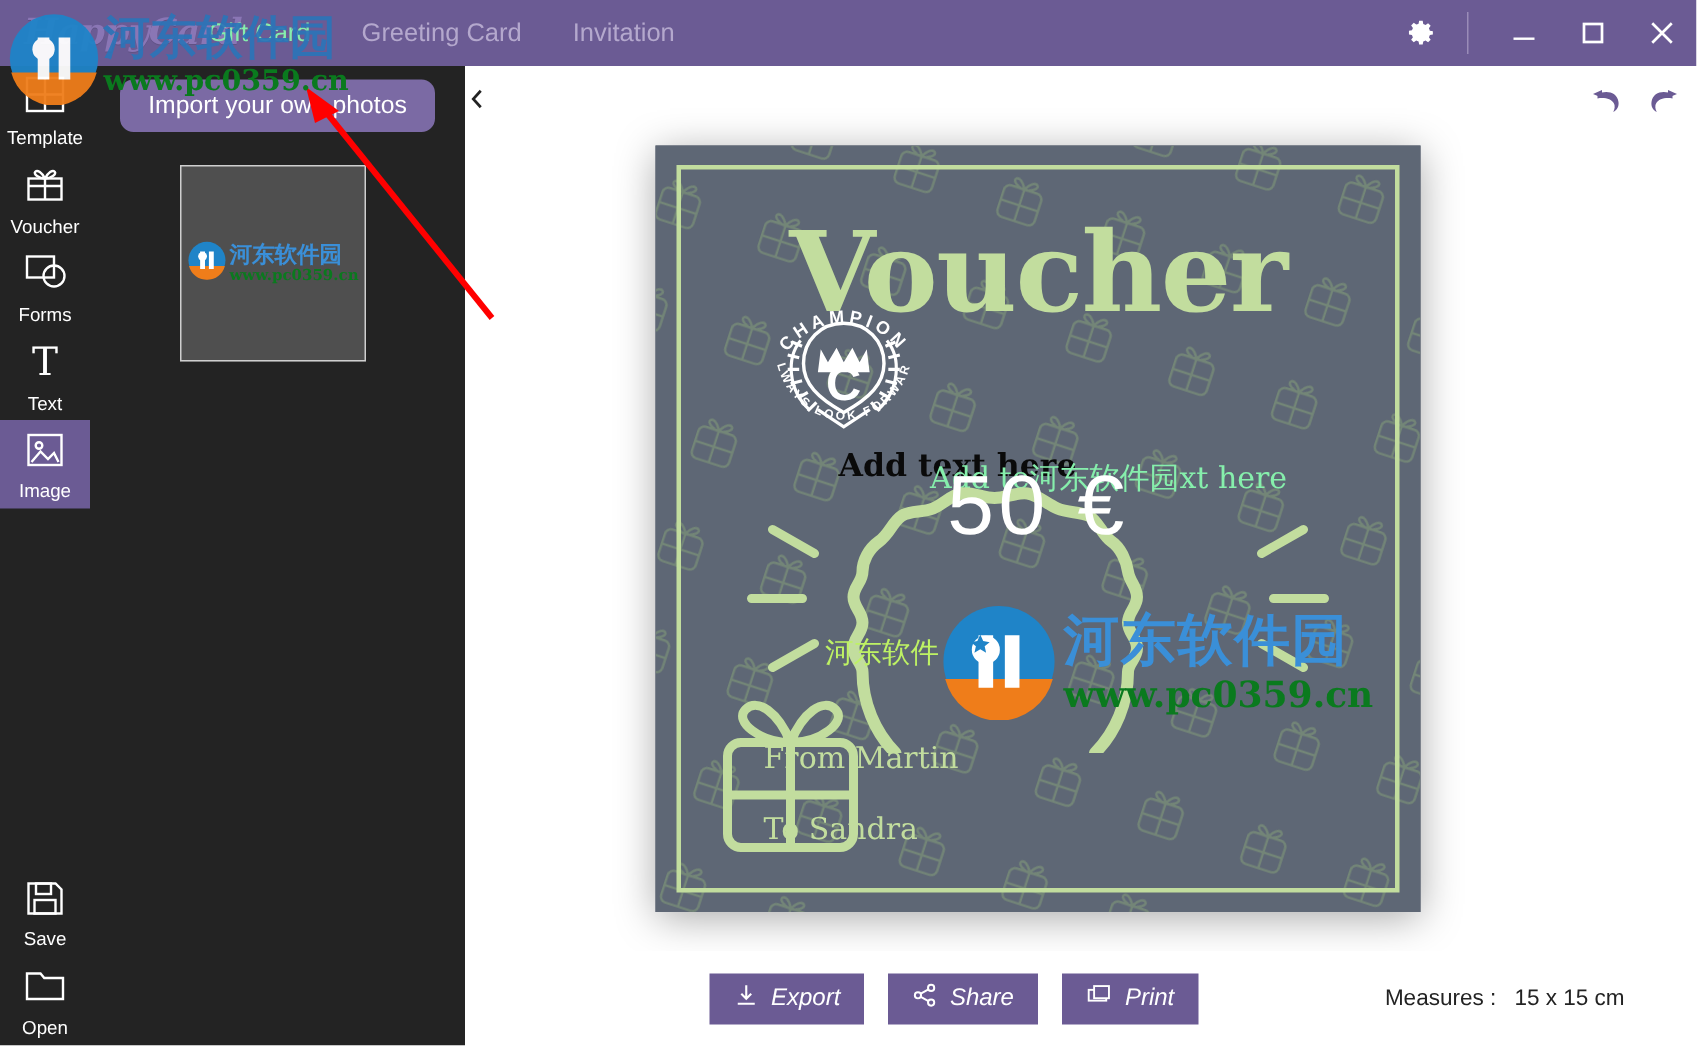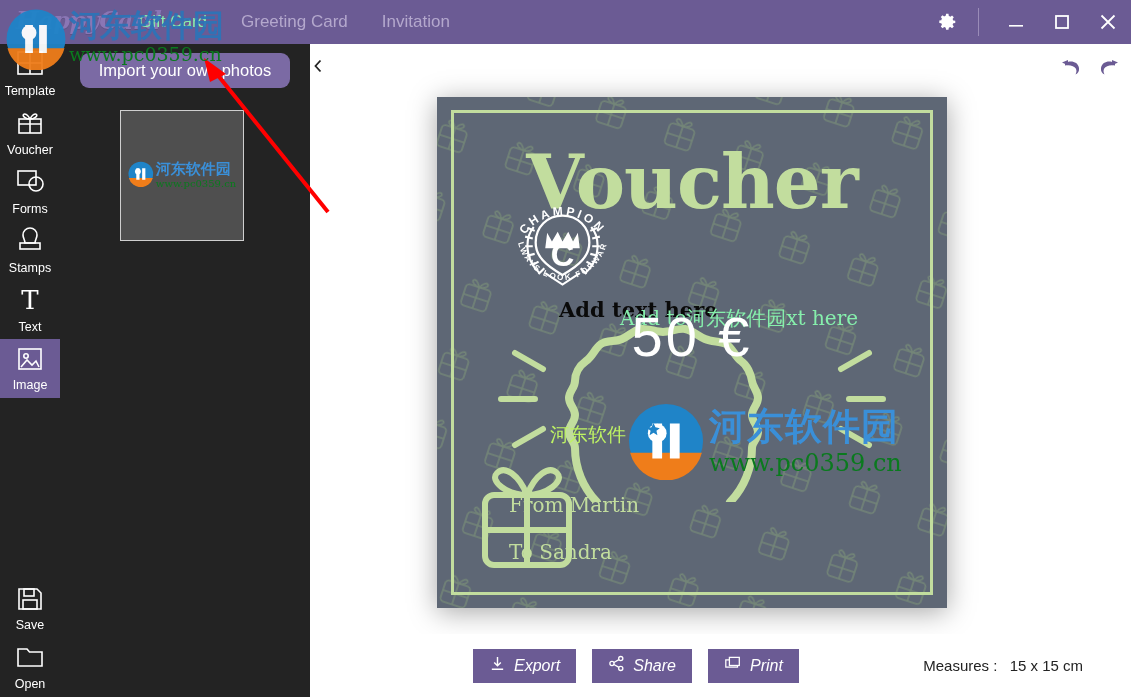--- a/index.html
+++ b/index.html
@@ -186,21 +186,21 @@
 
   
   .wm-logo { position: relative; flex: none; }
   .wm-cn {
     font-family: "DejaVu Sans", sans-serif;
     font-weight: bold; color: #3a8fd8;
     white-space: nowrap;
   }
   .wm-url {
     font-family: "DejaVu Serif", serif;
-    font-weight: normal; color: #0a7a1e;
+    font-weight: bold; color: #0a7a1e;
     white-space: nowrap;
   }
 
   
   .bottom-bar {
     position: absolute; left: 310px; top: 634px;
     width: 821px; height: 63px;
     background: #ffffff;
     display: flex; align-items: center;
   }
@@ -299,29 +299,20 @@
     <div class="rail-item">
       <span>
         <svg width="32" height="30" viewBox="0 0 32 30" fill="none" stroke="#ffffff" stroke-width="1.6">
           <rect x="4" y="4" width="18" height="14"></rect>
             <circle cx="22" cy="17" r="7"></circle>
         </svg>
       </span>
       <span class="rail-label">Forms</span>
     </div>
 
-    <div class="rail-item">
-      <span>
-        <svg width="32" height="30" viewBox="0 0 32 30" fill="none" stroke="#ffffff" stroke-width="1.6">
-          <path d="M11 17c0-3-2-5-2-8a7 7 0 0 1 14 0c0 3-2 5-2 8z"></path>
-          <rect x="6" y="17" width="20" height="6"></rect>
-        </svg>
-      </span>
-      <span class="rail-label">Stamps</span>
-    </div>
 
     <div class="rail-item">
       <span>
         <svg width="32" height="30" viewBox="0 0 32 30">
           <text x="16" y="24" font-family="DejaVu Serif, serif" font-size="26" fill="#ffffff" text-anchor="middle">T</text>
         </svg>
       </span>
       <span class="rail-label">Text</span>
     </div>
 

